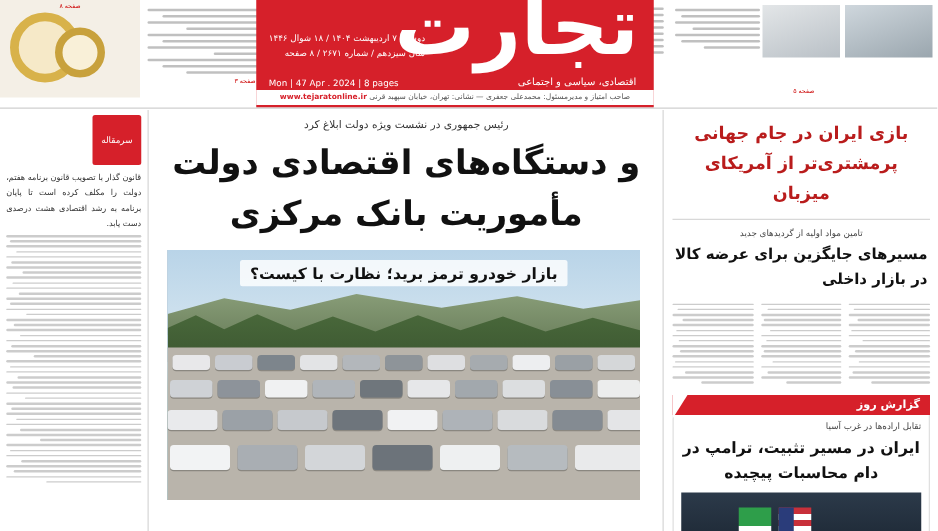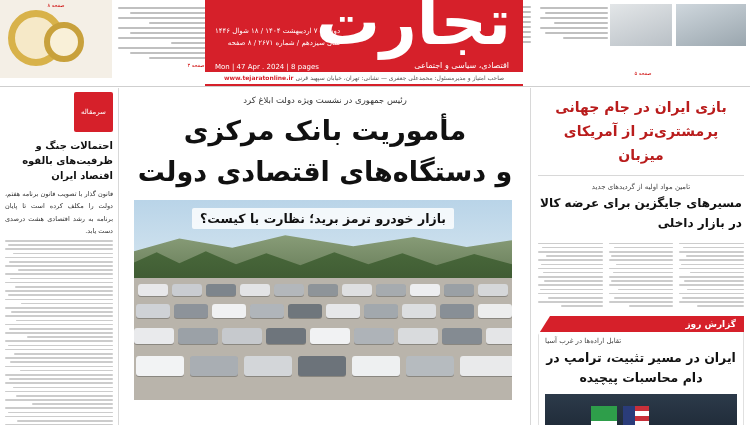--- a/index.html
+++ b/index.html
@@ -127,21 +127,21 @@
   .redbar {
     background:#d6202a; color:#fff; font-size:9px; font-weight:bold;
     padding:3px 8px; text-align:right; margin:6px 0 0;
     position:relative;
   }
   .redbar:after {
     content:""; position:absolute; left:0; top:0; width:0; height:0;
     border-top:19px solid #fff; border-right:12px solid transparent;
   }
   .rbox { border:1px solid #e0e0e0; border-top:none; padding:5px 6px; }
-  .rbox .sub { font-size:7px; color:#444; text-align:left; margin-bottom:3px; }
+  .rbox .sub { font-size:7px; color:#444; text-align:right; margin-bottom:3px; }
   .rbox h4 { margin:0 0 6px; font-size:12.5px; font-weight:bold; text-align:center; line-height:1.6; color:#111; }
   .flagphoto { position:relative; height:58px; background:linear-gradient(180deg,#2c3a4a,#17212c); overflow:hidden; }
   .flag { position:absolute; bottom:0; width:26px; height:46px; }
   .flag-ir { left:46px; background:linear-gradient(180deg,#2e9e4a 33%,#fff 33%,#fff 66%,#d62a2a 66%); }
   .flag-us { left:78px; background:repeating-linear-gradient(180deg,#c8303a 0 5px,#fff 5px 10px); }
   .flag-us:before { content:""; position:absolute; left:0; top:0; width:12px; height:22px; background:#2a3c7a; }
 </style>
 </head>
 <body>
 
@@ -220,21 +220,20 @@
       <span class="site">www.tejaratonline.ir</span>
     </div>
   </div>
 
   <div class="hrule"></div>
   <div class="vrule" style="left:118px;"></div>
   <div class="vrule" style="left:530px;"></div>
 
   <div class="col-left">
     <span class="badge-red">سرمقاله</span>
-    <h3>احتمالات جنگ و ظرفیت‌های بالقوه اقتصاد ایران</h3>
     <div style="font-size:6.5px;line-height:1.9;color:#333;text-align:justify;">قانون گذار با تصویب قانون برنامه هفتم، دولت را مکلف کرده است تا پایان برنامه به رشد اقتصادی هشت درصدی دست یابد.</div>
     <div class="body-lines">
       <i style="width:100%"></i>
         <i style="width:97%"></i>
         <i style="width:100%"></i>
         <i style="width:93%"></i>
       <i style="width:100%"></i>
         <i style="width:96%"></i>
         <i style="width:100%"></i>
         <i style="width:88%"></i>
@@ -277,22 +276,22 @@
       <i style="width:100%"></i>
         <i style="width:94%"></i>
         <i style="width:100%"></i>
         <i style="width:70%"></i>
     </div>
   </div>
 
   <div class="col-main">
     <div class="kicker">رئیس جمهوری در نشست ویژه دولت ابلاغ کرد</div>
     <div class="headline">
+      <div>و دستگاه‌های اقتصادی دولت</div>
       <div>مأموریت بانک مرکزی</div>
-      <div>و دستگاه‌های اقتصادی دولت</div>
     </div>
 
     <div class="main-photo">
       <div class="sky"></div>
       <div class="hills"></div>
       <div class="trees"></div>
       <div class="lot">
         <div class="car" style="left:4px;  top:6px;  width:30px; height:12px; background:#e8e8ea;"></div>
         <div class="car" style="left:38px; top:6px;  width:30px; height:12px; background:#c9ccd1;"></div>
         <div class="car" style="left:72px; top:6px;  width:30px; height:12px; background:#7d858c;"></div>

